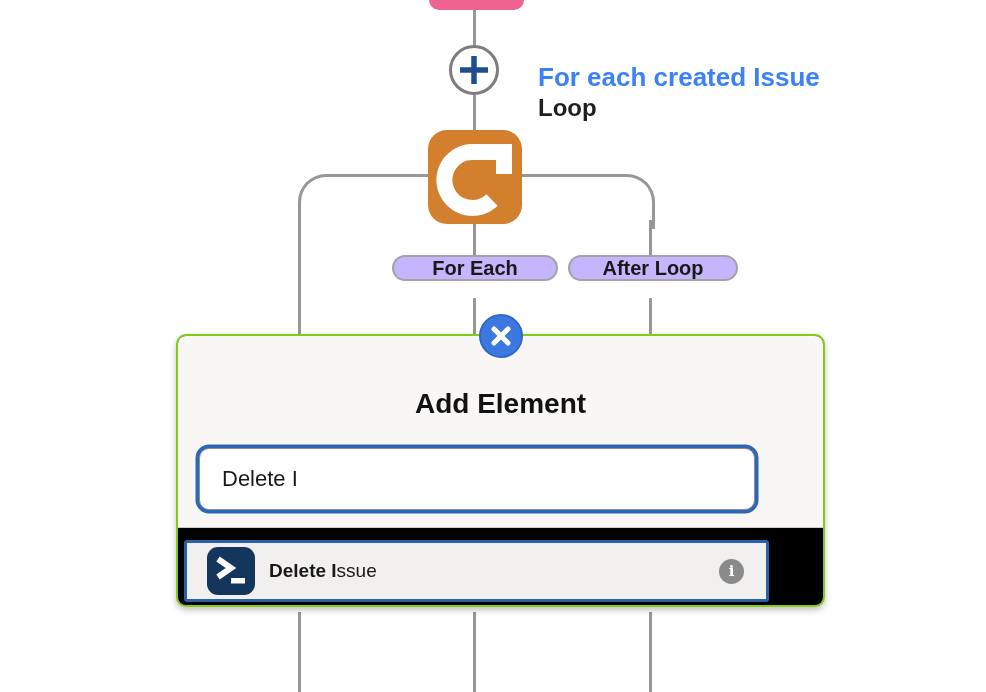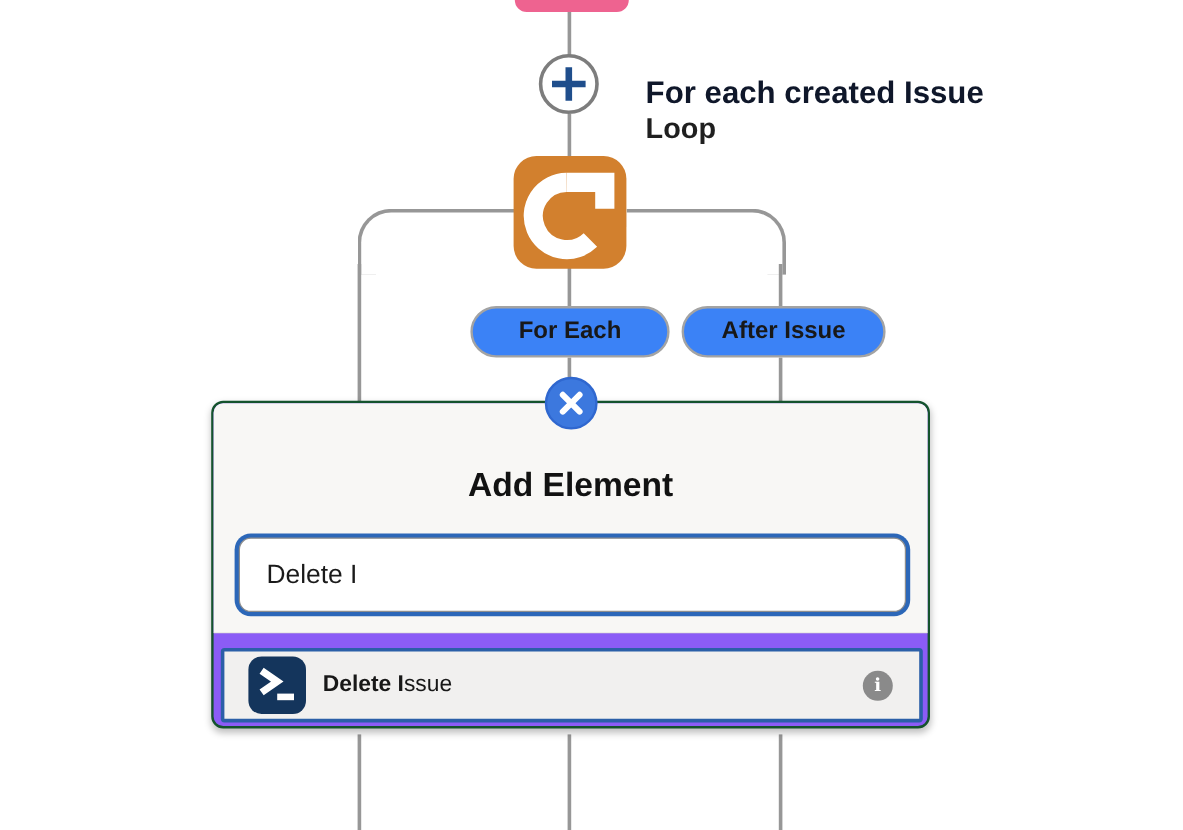--- a/index.html
+++ b/index.html
@@ -19,33 +19,33 @@
   .plus-btn{position:absolute;left:449px;top:45px;width:50px;height:50px;border-radius:50%;
     background:#ffffff;border:3px solid #7d7d7d;box-sizing:border-box;display:flex;
     align-items:center;justify-content:center;z-index:2;padding:0;cursor:pointer;}
 
   
   .loop-node{position:absolute;left:428px;top:130px;width:94px;height:94px;background:#d2802e;
     border-radius:19px;display:flex;align-items:center;justify-content:center;z-index:2;}
 
   
   .node-label{position:absolute;left:538px;top:61px;z-index:2;}
-  .node-title{font-size:26px;font-weight:bold;color:#0f172a;line-height:32px;}
+  .node-title{font-size:26px;font-weight:bold;color:#3b82f6;line-height:32px;}
   .node-subtitle{font-size:24px;font-weight:700;color:#1f1f1f;line-height:30px;}
 
   
-  .pill{position:absolute;top:255px;height:43px;box-sizing:border-box;background:#3b82f6;
+  .pill{position:absolute;top:255px;height:26px;box-sizing:border-box;background:#c4b5fd;
     border:2px solid #a3a3a3;border-radius:22px;display:flex;align-items:center;
     justify-content:center;font-size:20px;font-weight:bold;color:#181818;z-index:2;}
   .pill-foreach{left:392px;width:166px;}
   .pill-afterlast{left:568px;width:170px;}
 
   
-  .dialog{position:absolute;left:176px;top:334px;width:599px;height:273px;box-sizing:border-box;
-    background:#8b5cf6;border:2px solid #14532d;border-radius:10px;
+  .dialog{position:absolute;left:176px;top:334px;width:649px;height:273px;box-sizing:border-box;
+    background:#000000;border:2px solid #84cc16;border-radius:10px;
     box-shadow:0 3px 6px rgba(0,0,0,0.25);z-index:5;}
   .dialog-top{position:absolute;left:0;top:0;width:100%;height:192px;background:#f8f7f5;
     border-bottom:1px solid #cfcecd;border-radius:8px 8px 0 0;box-sizing:border-box;}
   .dialog-title{margin:0;position:absolute;top:52px;left:0;width:100%;text-align:center;
     font-size:28px;font-weight:bold;color:#121212;}
   .search-input{position:absolute;left:21px;top:112px;width:556px;height:62px;box-sizing:border-box;
     border:1px solid #8e8e8e;border-radius:10px;box-shadow:0 0 0 3.5px #2c67b8;background:#ffffff;
     padding:0 22px;font-size:22px;color:#1a1a1a;font-family:"Liberation Sans",sans-serif;outline:none;}
   .result-row{position:absolute;left:6px;top:204px;width:585px;height:62px;box-sizing:border-box;
     background:#f1f0ef;border:3px solid #2b5fa8;border-radius:3px;display:flex;align-items:center;
@@ -98,21 +98,21 @@
   </div>
 
   <div class="loop-node">
     <svg width="94" height="94" viewBox="0 0 94 94">
       <path d="M 44 22 A 28 28 0 1 0 64 70" fill="none" stroke="#ffffff" stroke-width="16"></path>
       <path d="M 44 22 H 76 V 44" fill="none" stroke="#ffffff" stroke-width="16" stroke-linejoin="miter"></path>
     </svg>
   </div>
 
   <div class="pill pill-foreach">For Each</div>
-  <div class="pill pill-afterlast">After Issue</div>
+  <div class="pill pill-afterlast">After Loop</div>
 
   <div class="dialog">
 
     <button class="close-btn">
       <svg width="24" height="24" viewBox="0 0 24 24">
         <line x1="5" y1="5" x2="19" y2="19" stroke="#ffffff" stroke-width="5" stroke-linecap="round"></line>
         <line x1="19" y1="5" x2="5" y2="19" stroke="#ffffff" stroke-width="5" stroke-linecap="round"></line>
       </svg>
     </button>
 

